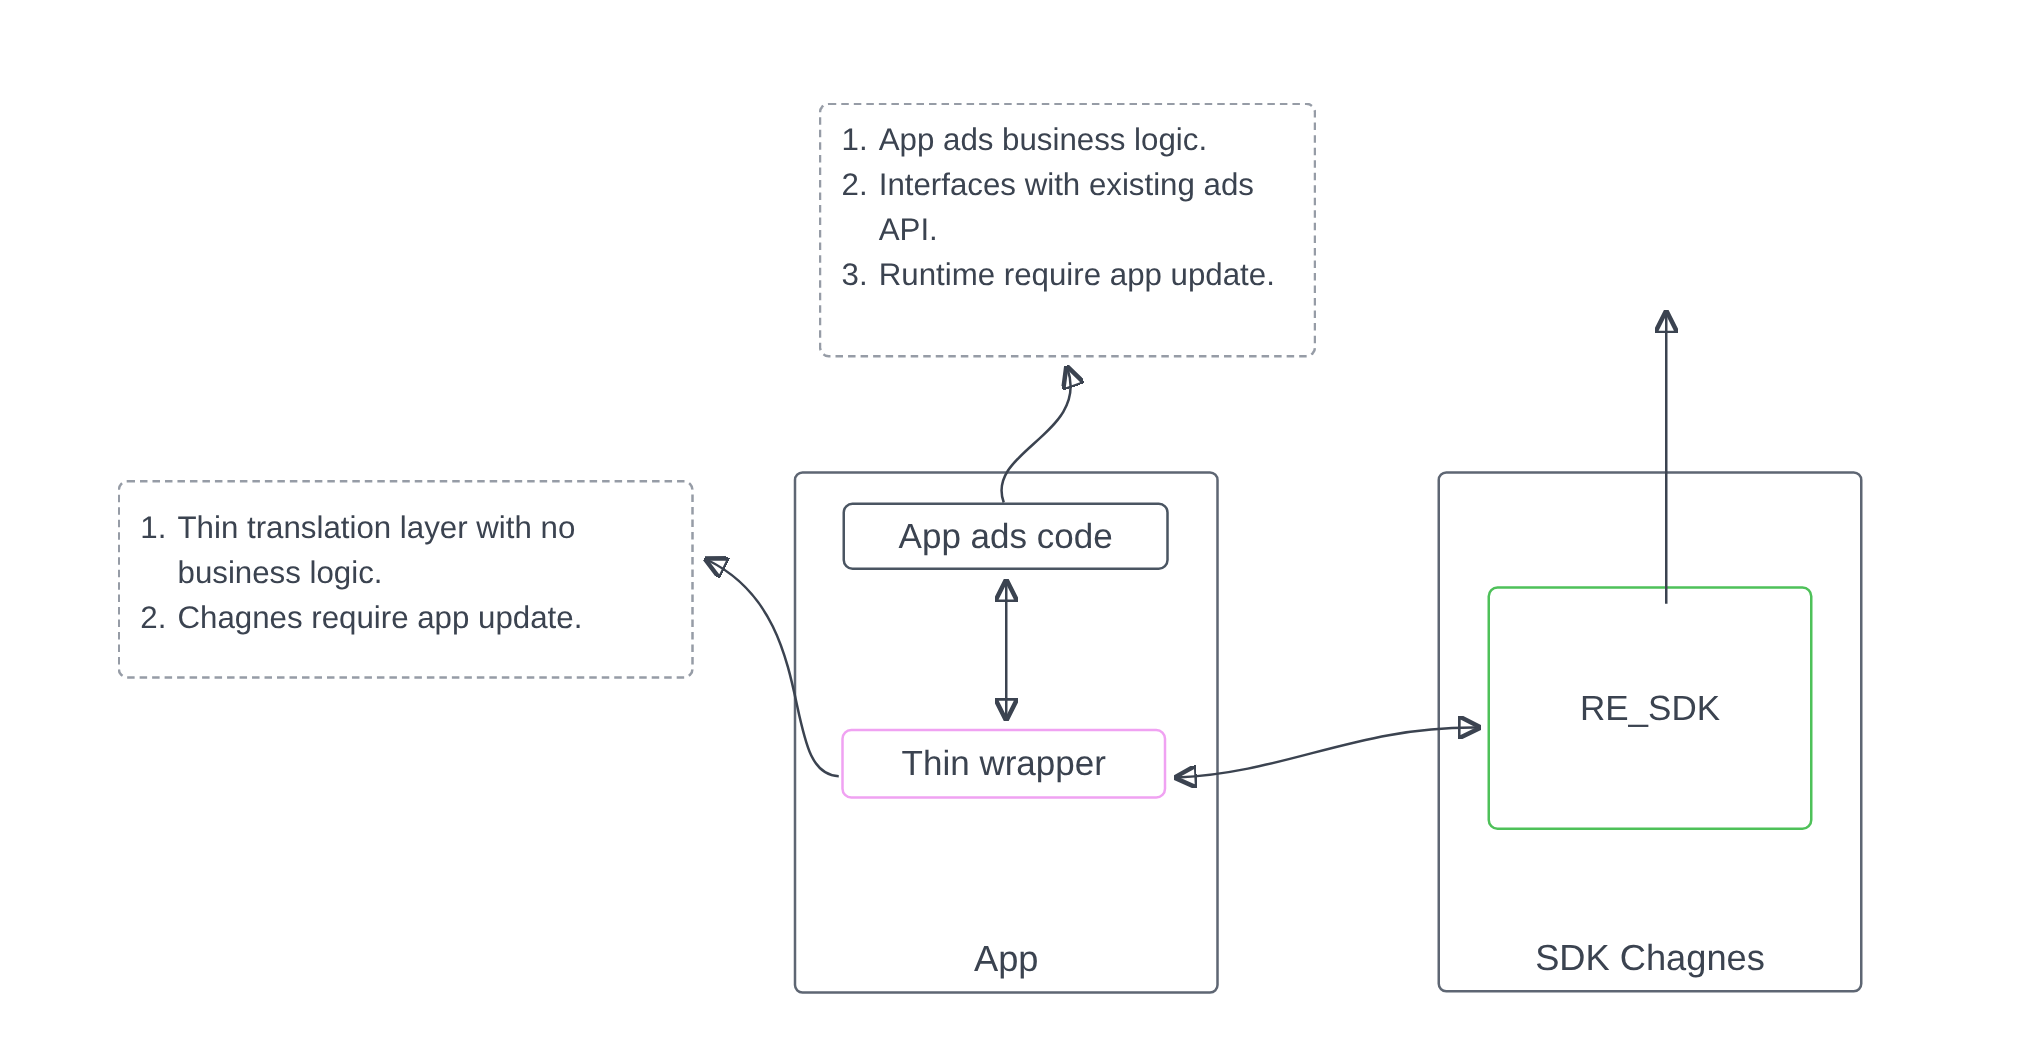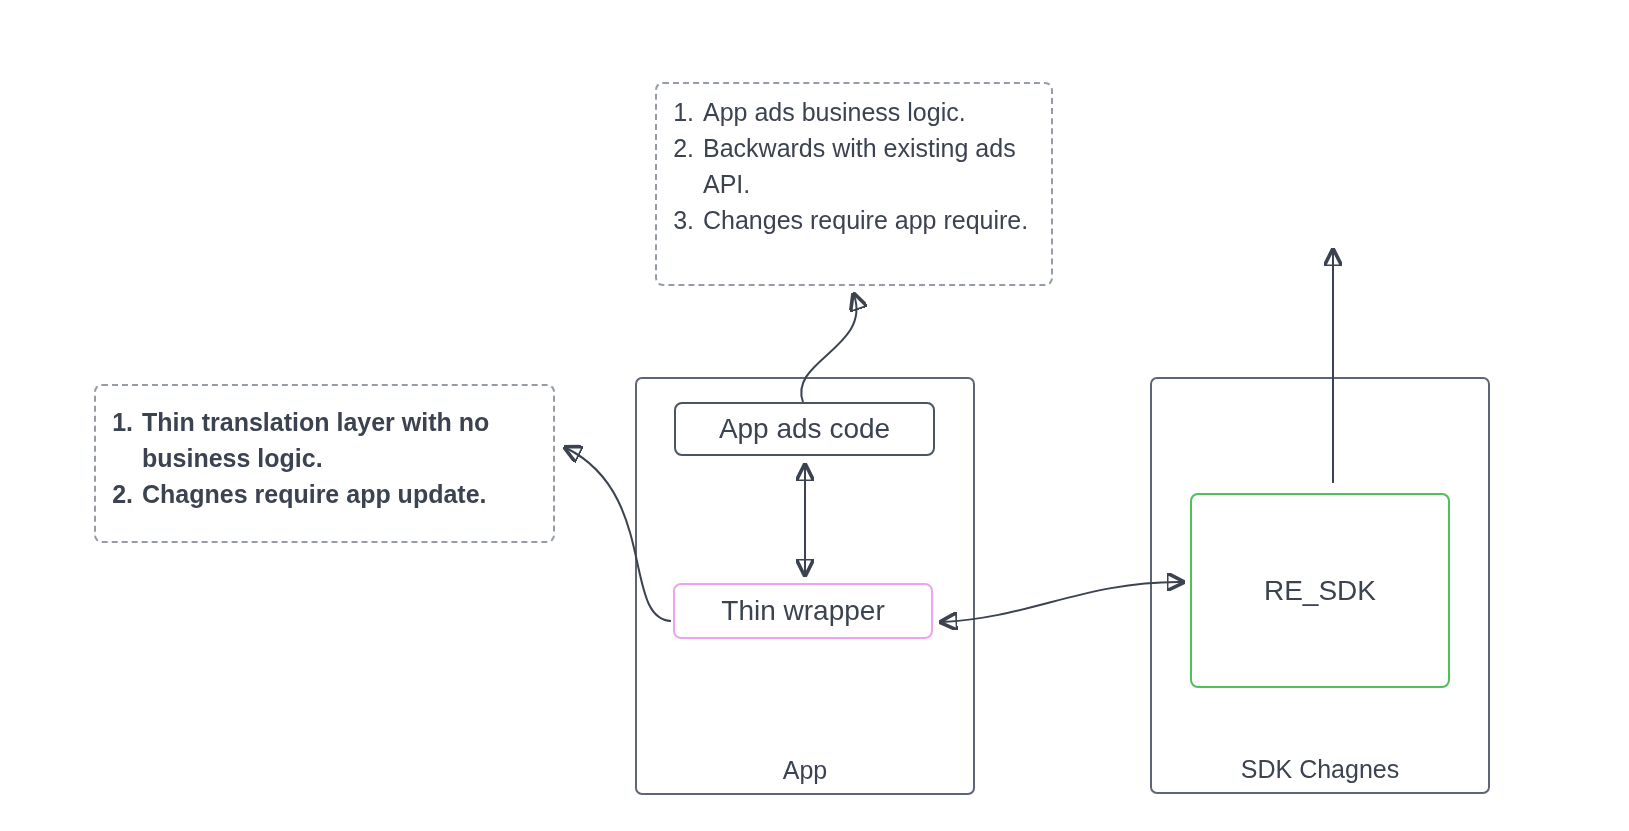--- a/index.html
+++ b/index.html
@@ -29,21 +29,21 @@
   .note li{ padding-left:2px; }
   .container-box{
     position:absolute;
     border:2px solid var(--container-border);
     border-radius:7px;
     background:transparent;
     box-sizing:border-box;
   }
   .container-label{
     position:absolute; left:0; right:0; bottom:8px;
-    text-align:center; font-size:25px; color:var(--ink);
+    text-align:center; font-size:29px; color:var(--ink);
   }
   .node{
     position:absolute;
     border-radius:8px;
     background:var(--bg);
     box-sizing:border-box;
     display:flex; align-items:center; justify-content:center;
     font-size:28px; color:var(--ink);
   }
   .node-dark{ border:2px solid var(--node-border); }
@@ -56,28 +56,28 @@
   svg.arrows path{ stroke:var(--ink); stroke-width:2; fill:none; }
 </style>
 </head>
 <body>
 
 <div class="canvas">
 
   <div class="note" style="left:655px; top:57px; width:398px; height:204px;">
     <ol>
         <li>App ads business logic.</li>
-        <li>Backwards with existing ads API.</li>
-        <li>Changes require app require.</li>
+        <li>Interfaces with existing ads API.</li>
+        <li>Runtime require app update.</li>
       </ol>
   </div>
 
 
   <div class="note" style="left:94px; top:359px; width:461px; height:159px;">
-    <ol style="margin-top:18px;font-weight:bold;">
+    <ol style="margin-top:18px;">
         <li>Thin translation layer with no business logic.</li>
         <li>Chagnes require app update.</li>
       </ol>
   </div>
 
   <div class="container-box" style="left:635px; top:352px; width:340px; height:418px;">
     <div class="container-label">App</div>
   </div>
 
   <div class="container-box" style="left:1150px; top:352px; width:340px; height:417px;">
@@ -85,21 +85,21 @@
   </div>
 
   <div class="node node-dark" style="left:674px; top:377px; width:261px; height:54px;">
     <span>App ads code</span>
   </div>
 
   <div class="node node-pink" style="left:673px; top:558px; width:260px; height:56px;">
     <span>Thin wrapper</span>
   </div>
 
-  <div class="node node-green" style="left:1190px; top:468px; width:260px; height:195px;text-align:right;">
+  <div class="node node-green" style="left:1190px; top:444px; width:260px; height:195px;text-align:right;">
     <span>RE_SDK</span>
   </div>
 
   <svg class="arrows" width="1629" height="831" viewBox="0 0 1629 831">
     <defs>
       <marker id="ah" viewBox="0 0 10 10" refX="8.5" refY="5" markerWidth="9" markerHeight="9" orient="auto-start-reverse">
         <path d="M0,0 L10,5 L0,10 z" fill="var(--ink)" stroke="none"></path>
       </marker>
     </defs>
     <path d="M803,377 C788,336 872,322 854,270" marker-end="url(#ah)"></path>

